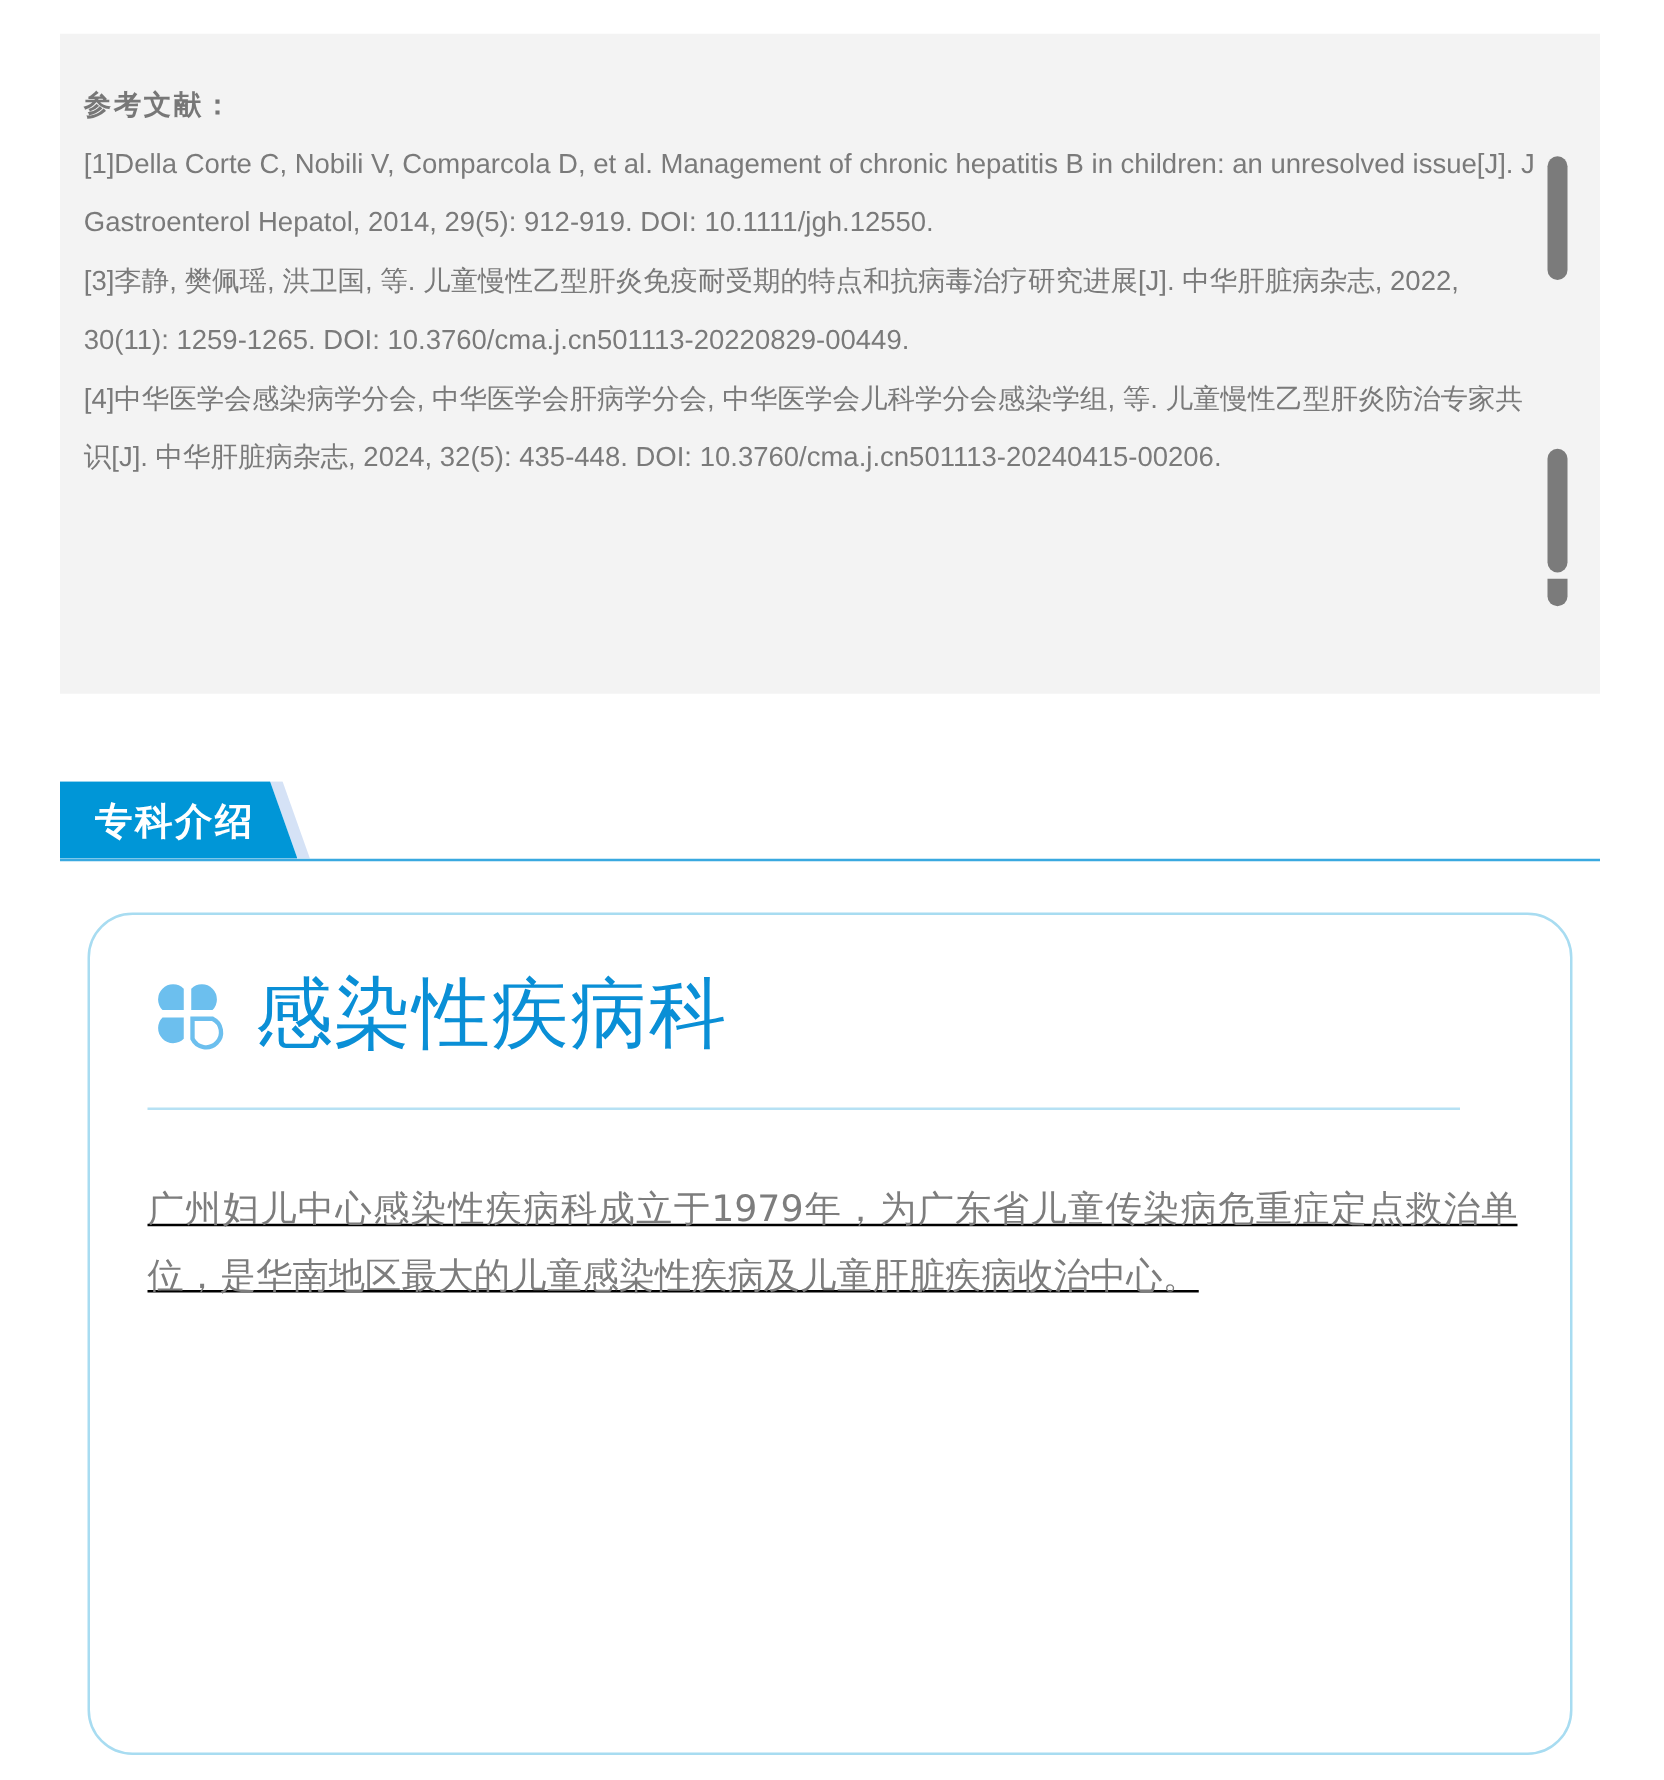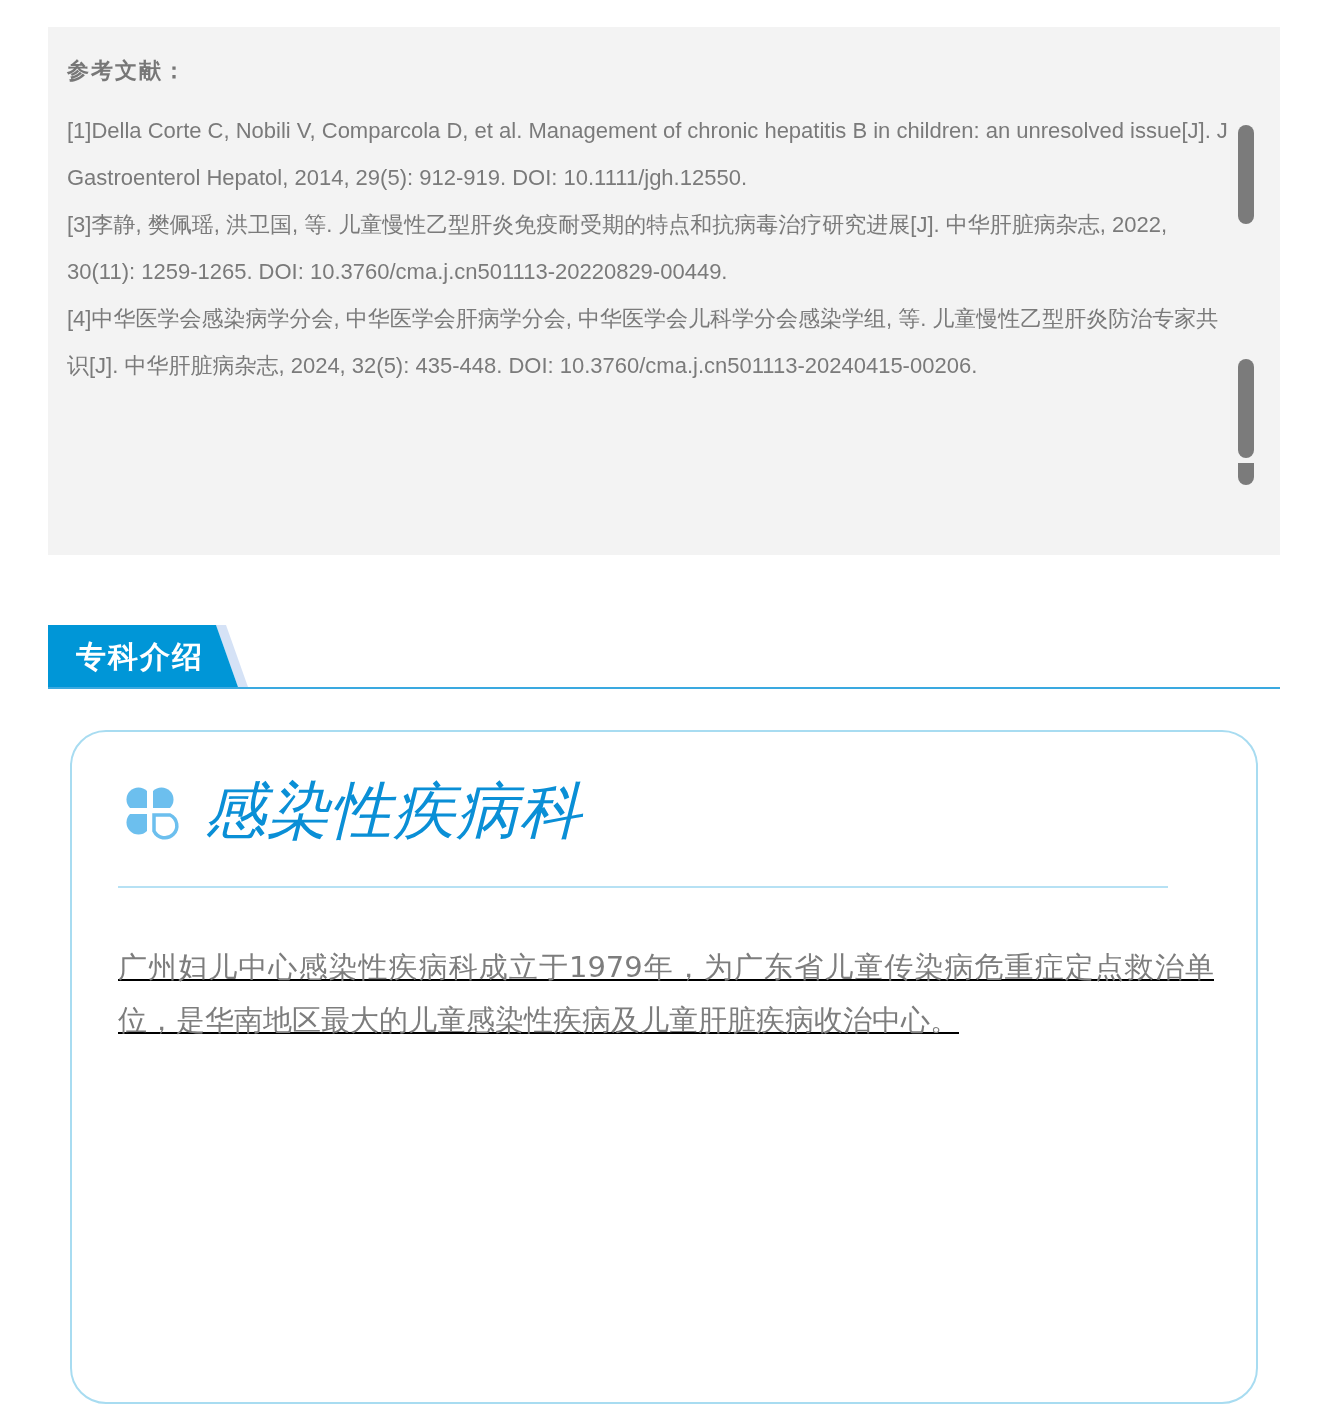--- a/index.html
+++ b/index.html
@@ -16,21 +16,21 @@
       left: 48px;
       top: 27px;
       width: 1232px;
       height: 528px;
       background: #f3f3f3;
       box-sizing: border-box;
     }
     .refs-title {
       position: absolute;
       left: 19px;
-      top: 29px;
+      top: 42px;
       font-size: 22px;
       font-weight: bold;
       color: #777777;
       letter-spacing: 2px;
     }
     .refs-list {
       position: absolute;
       left: 19px;
       top: 80px;
       width: 1165px;
@@ -113,21 +113,20 @@
       box-sizing: border-box;
       background: #ffffff;
     }
     .dept-head {
       position: absolute;
       left: 46px;
       top: 44px;
       height: 70px;
       display: flex;
       align-items: center;
-      font-style: italic;
     }
     .dept-logo {
       width: 64px;
       height: 64px;
       margin-right: 22px;
     }
     .dept-title {
       font-size: 62px;
       color: #0a8fd6;
       letter-spacing: 1px;

